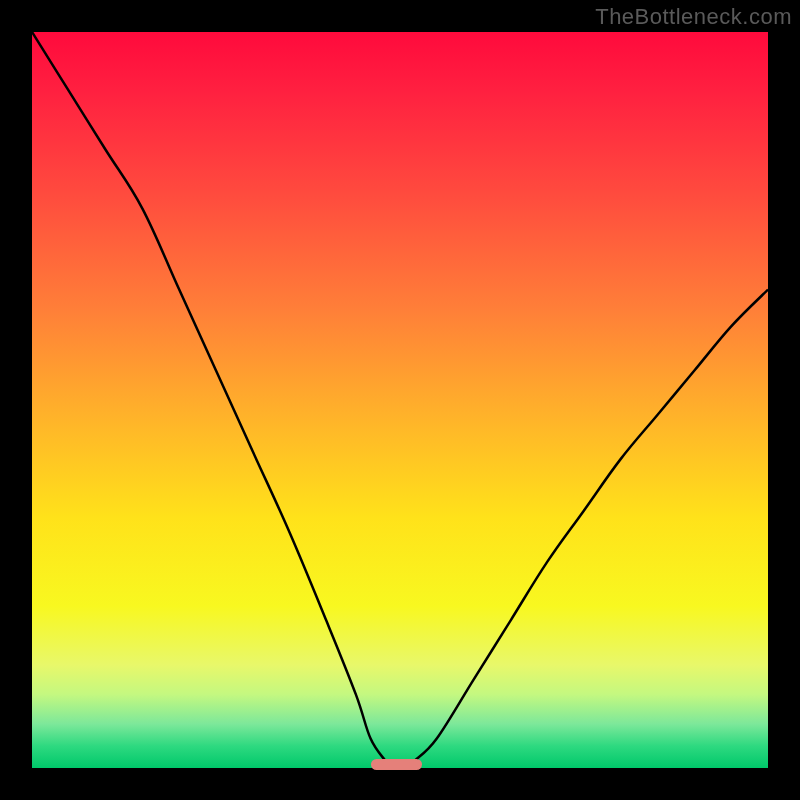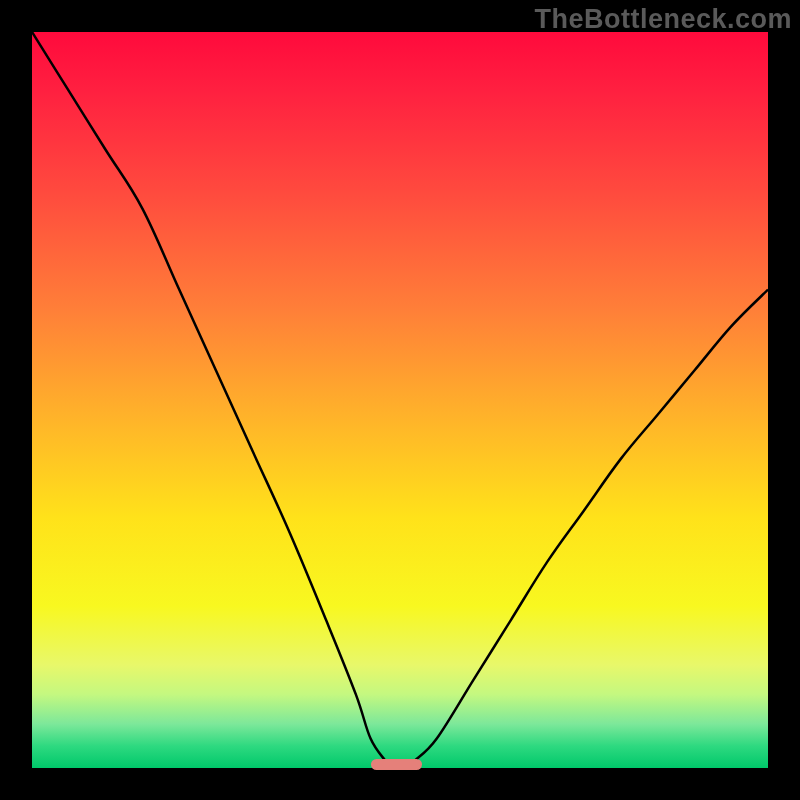--- a/index.html
+++ b/index.html
@@ -8,22 +8,22 @@
     height: 800px;
     background: #000;
     position: relative;
     font-family: Arial, Helvetica, sans-serif;
   }
   .watermark {
     position: absolute;
     top: 4px;
     right: 8px;
     color: #5a5a5a;
-    font-size: 27px;
-    font-weight: 700;
+    font-size: 22px;
+    font-weight: 400;
     letter-spacing: 0.5px;
     z-index: 10;
   }
   .frame {
     position: absolute;
     top: 32px;
     left: 32px;
     width: 736px;
     height: 736px;
     overflow: visible;

